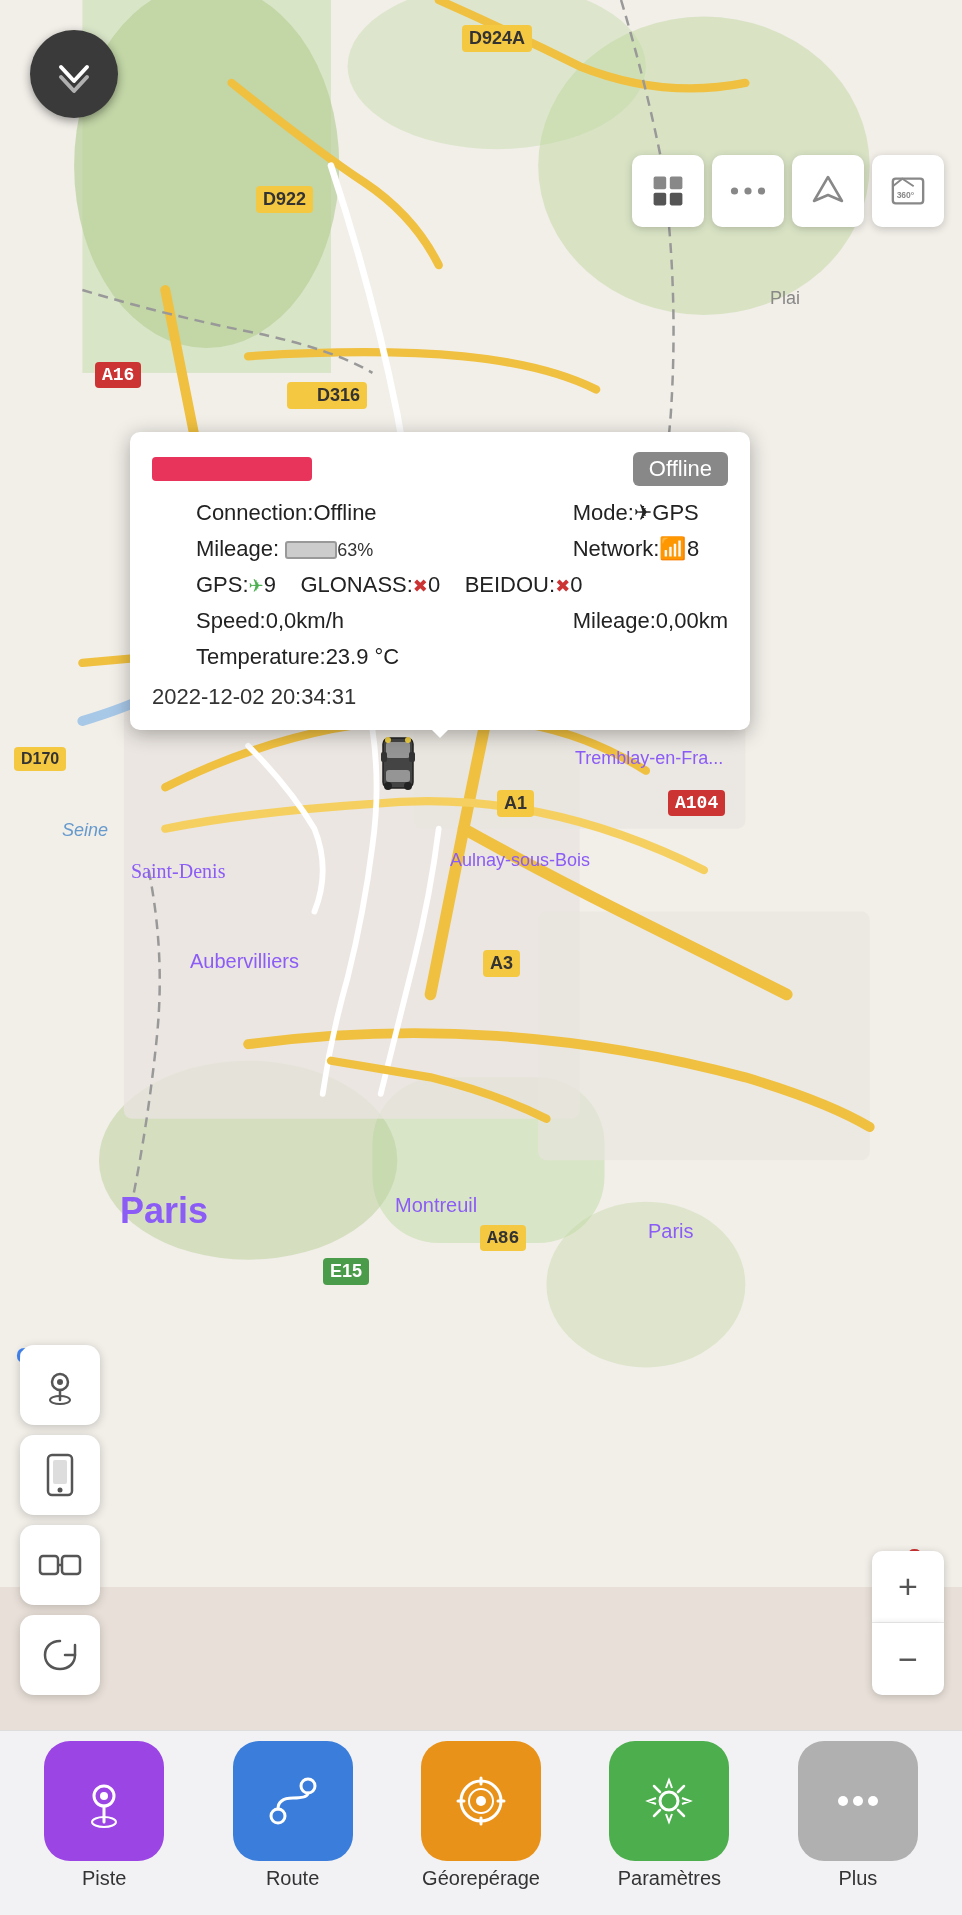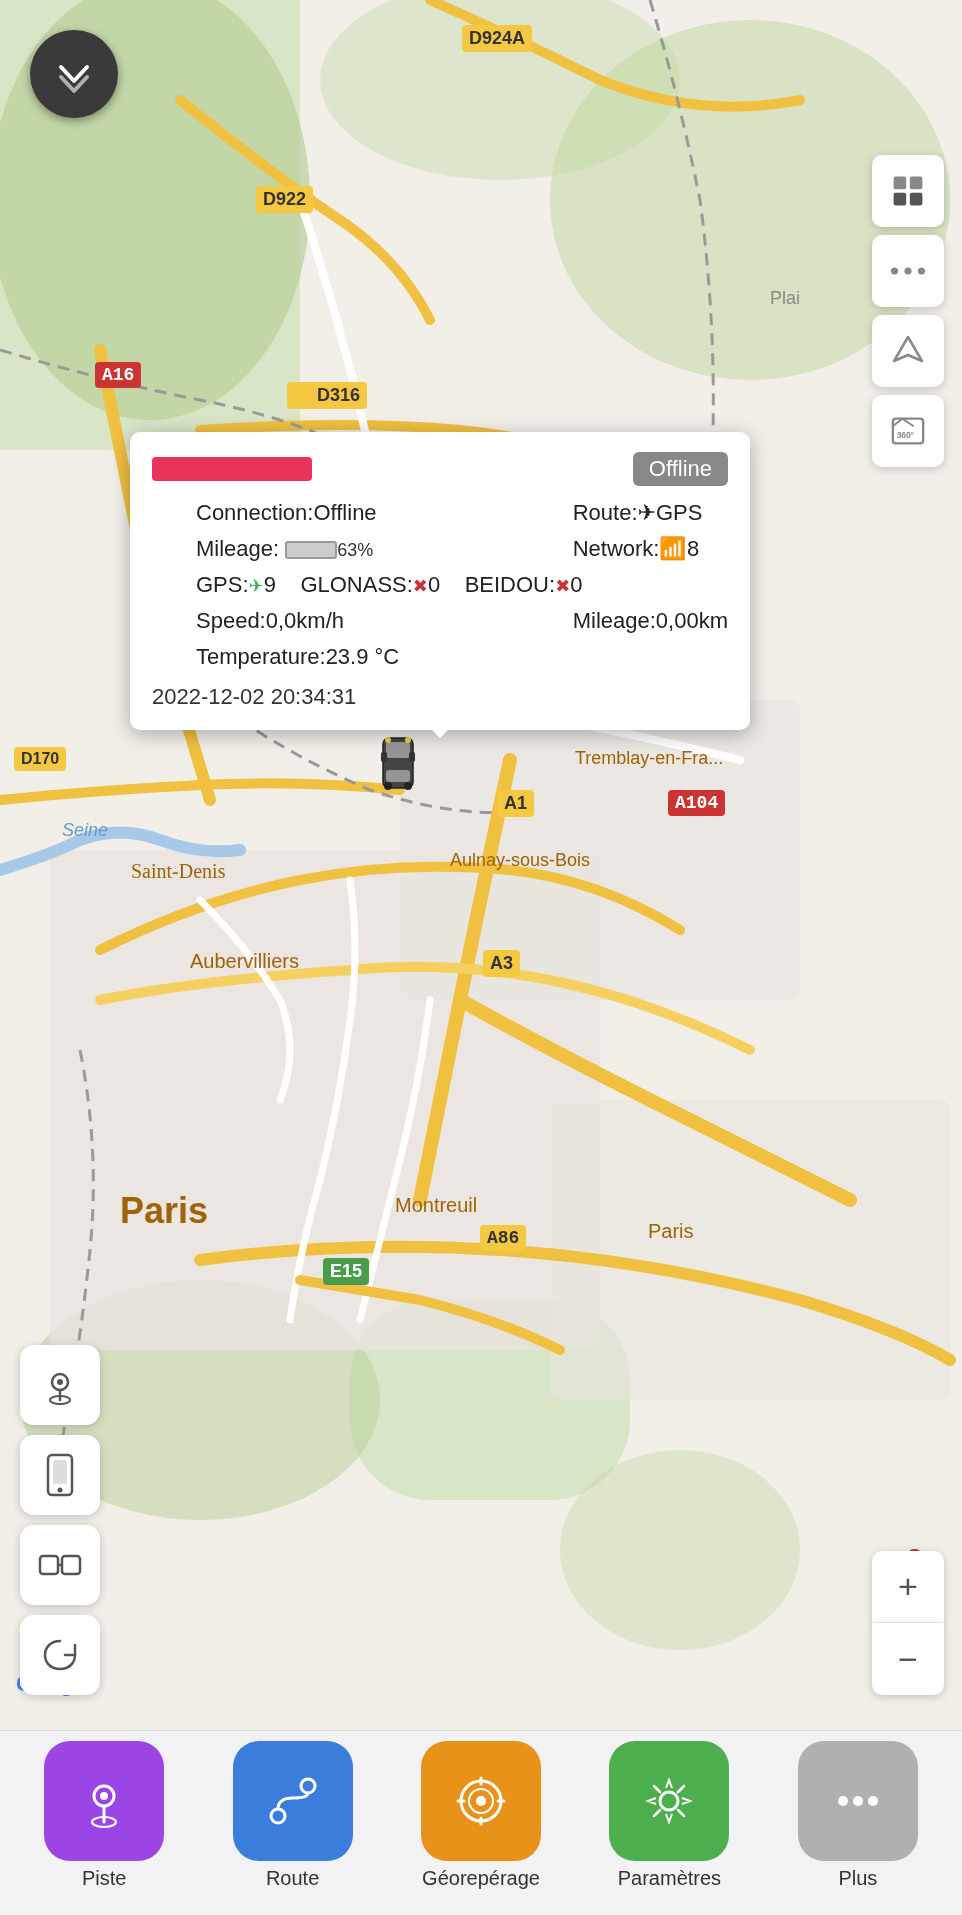--- a/index.html
+++ b/index.html
@@ -11,21 +11,21 @@
       font-family: -apple-system, BlinkMacSystemFont, 'Helvetica Neue', Arial, sans-serif;
       position: relative;
       background: #e8e0d8;
     }
 
     
     .map-container {
       position: absolute;
       top: 0; left: 0;
       width: 962px;
-      height: 1915px;
+      height: 1587px;
       background: #f2efe9;
       overflow: hidden;
     }
 
     
     .map-svg {
       position: absolute;
       top: 0; left: 0;
       width: 100%;
       height: 100%;
@@ -148,21 +148,21 @@
       z-index: 90;
       box-shadow: 0 2px 8px rgba(0,0,0,0.3);
     }
 
     
     .right-controls {
       position: absolute;
       top: 155px;
       right: 18px;
       display: flex;
-      flex-direction: column;
+      flex-direction: row;
       gap: 8px;
       z-index: 200;
     }
     .map-btn {
       width: 72px;
       height: 72px;
       background: white;
       border-radius: 10px;
       box-shadow: 0 2px 8px rgba(0,0,0,0.2);
       display: flex;
@@ -305,21 +305,21 @@
     .nav-label {
       font-size: 20px;
       color: #333;
       font-weight: 500;
     }
 
     
     .city-label {
       position: absolute;
       font-size: 20px;
-      color: #a16207;
+      color: #8b5cf6;
       font-weight: 500;
       pointer-events: none;
       z-index: 50;
     }
     .city-label.large {
       font-size: 36px;
       font-weight: bold;
     }
   </style>
 </head>
@@ -434,21 +434,21 @@
 <div class="device-popup">
   <div class="popup-header">
     <div class="popup-device-name"></div>
     <div class="popup-status-badge">Offline</div>
   </div>
   <div class="popup-grid">
     <div>
       <span>Connection:</span><span>Offline</span>
     </div>
     <div>
-      <span>Route:</span><span>✈</span><span>GPS</span>
+      <span>Mode:</span><span>✈</span><span>GPS</span>
     </div>
     <div>
       <span>Mileage:</span>
       <span class="battery-bar">
         <span class="battery-bar-fill"></span>
       </span><span class="battery-text">63%</span>
     </div>
     <div>
       <span>Network:</span><span>📶</span><span>8</span>
     </div>

